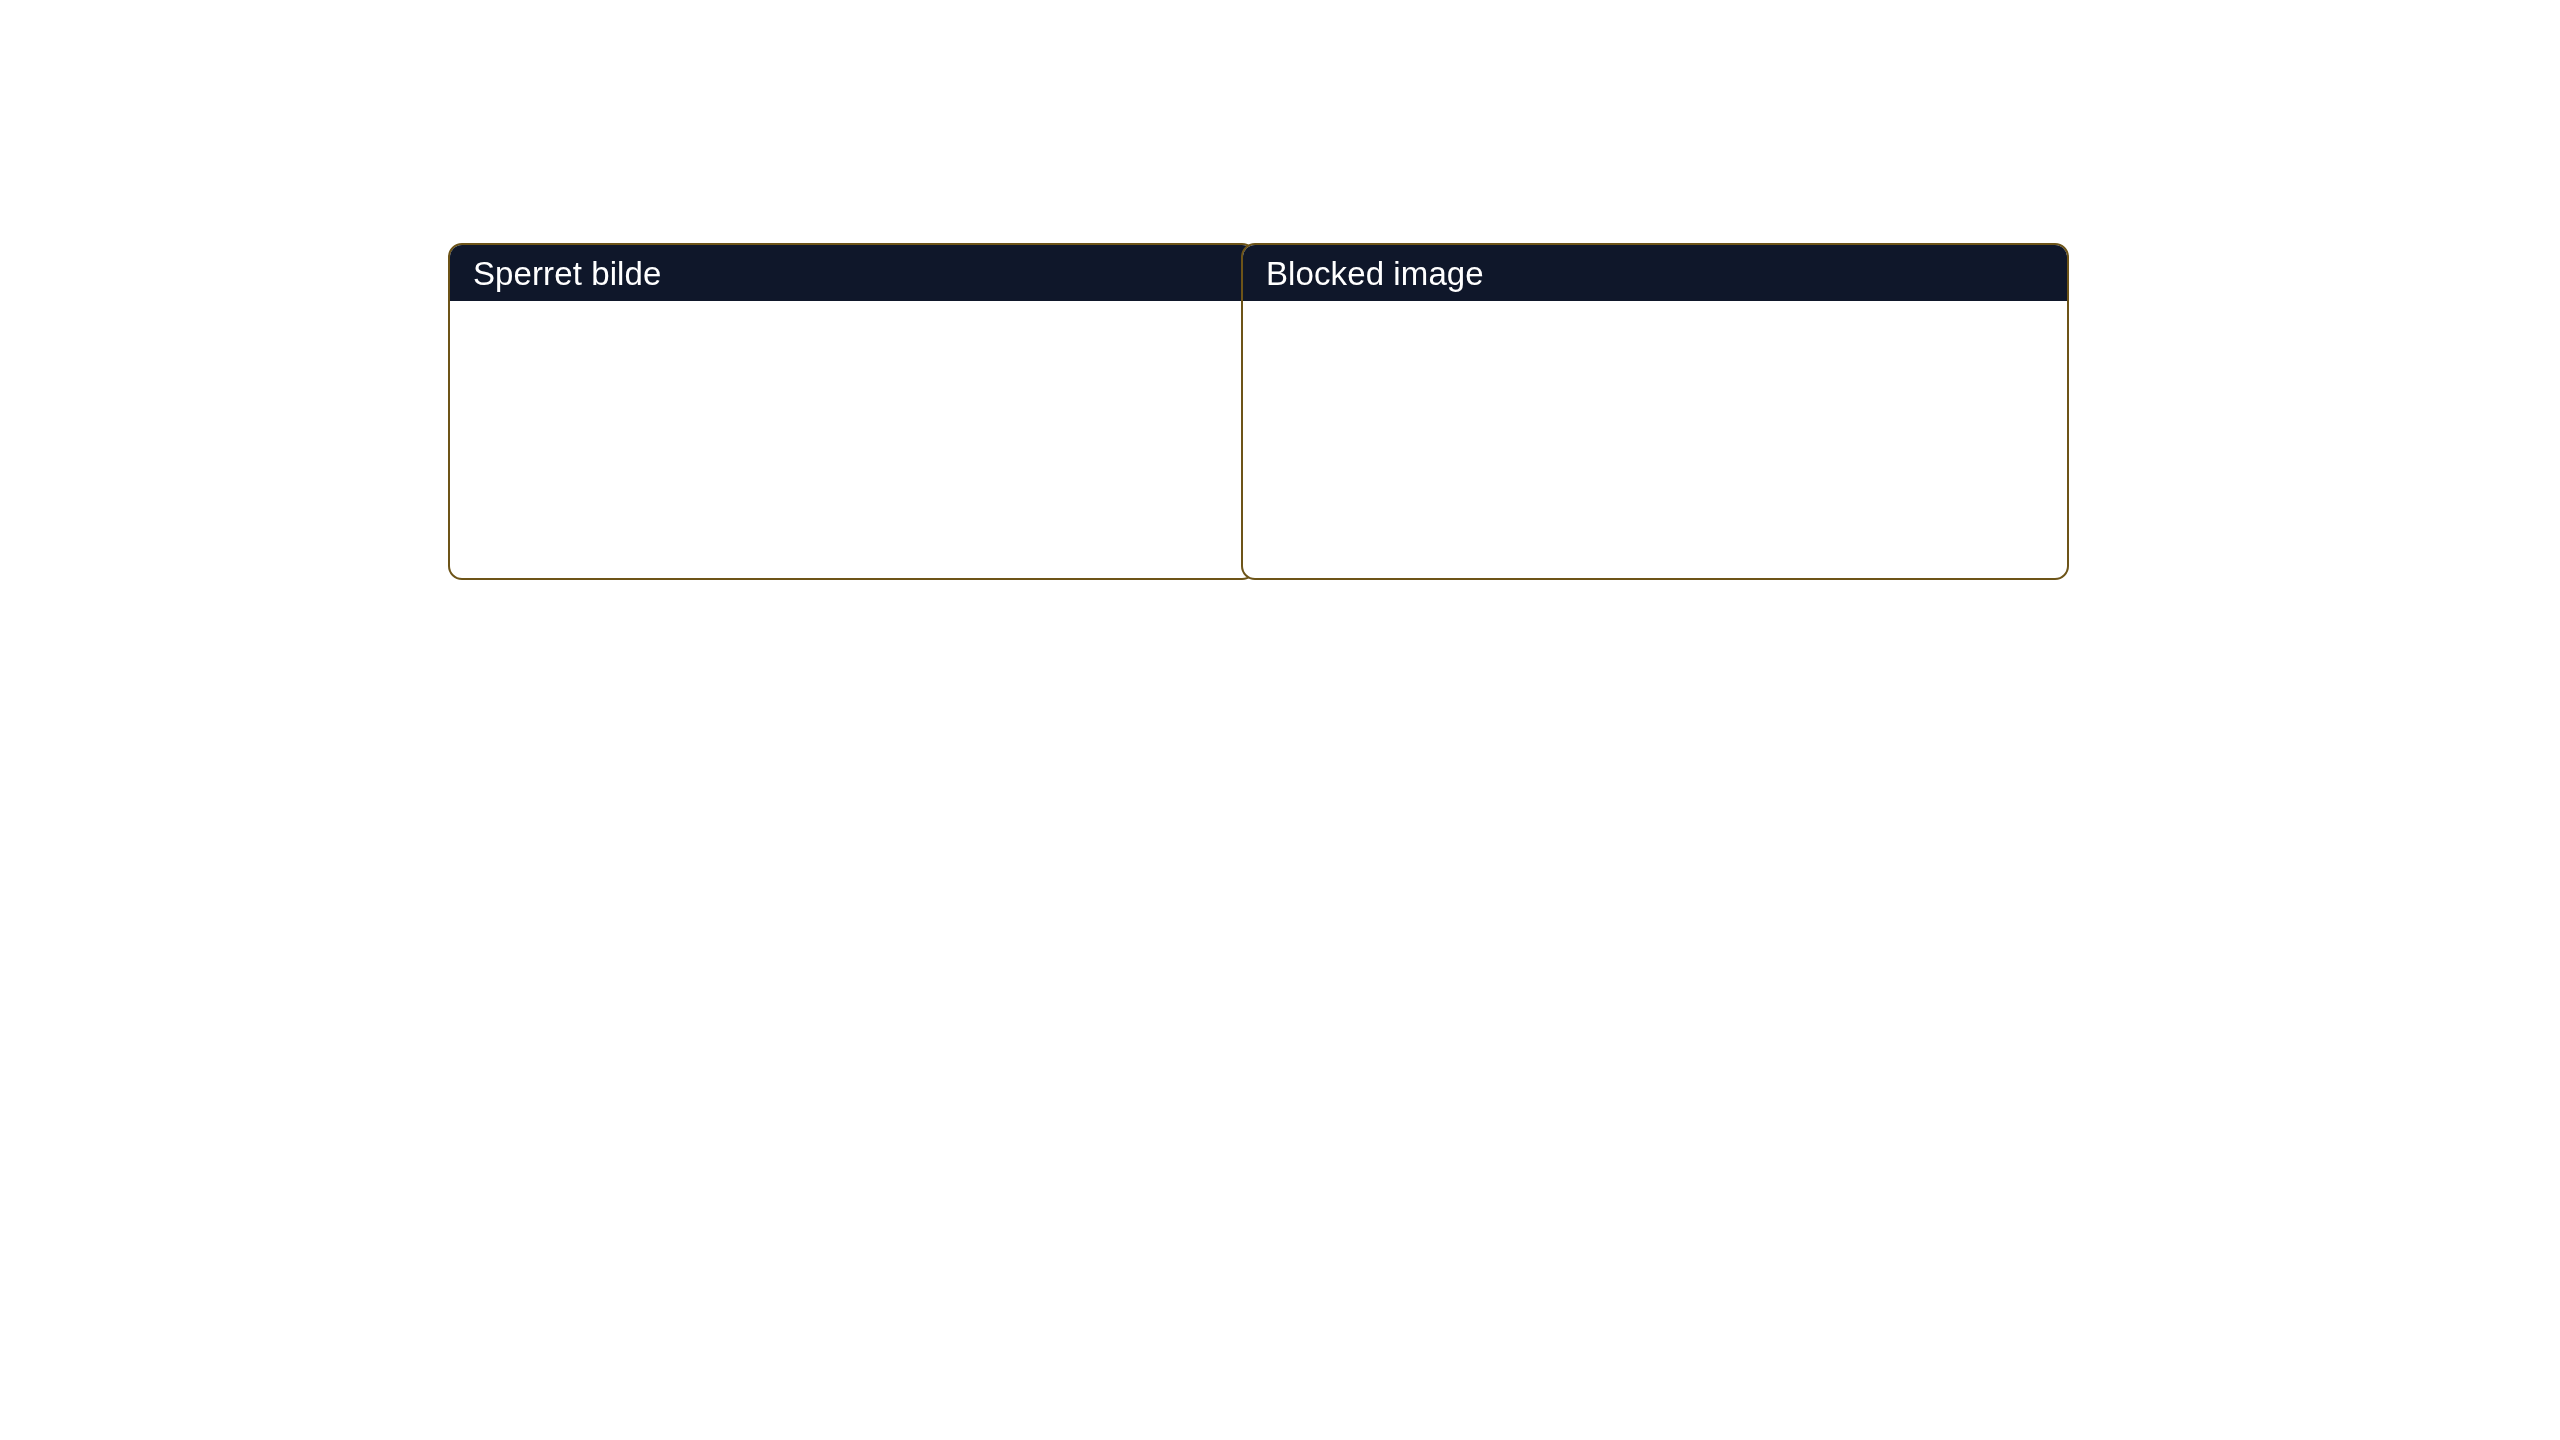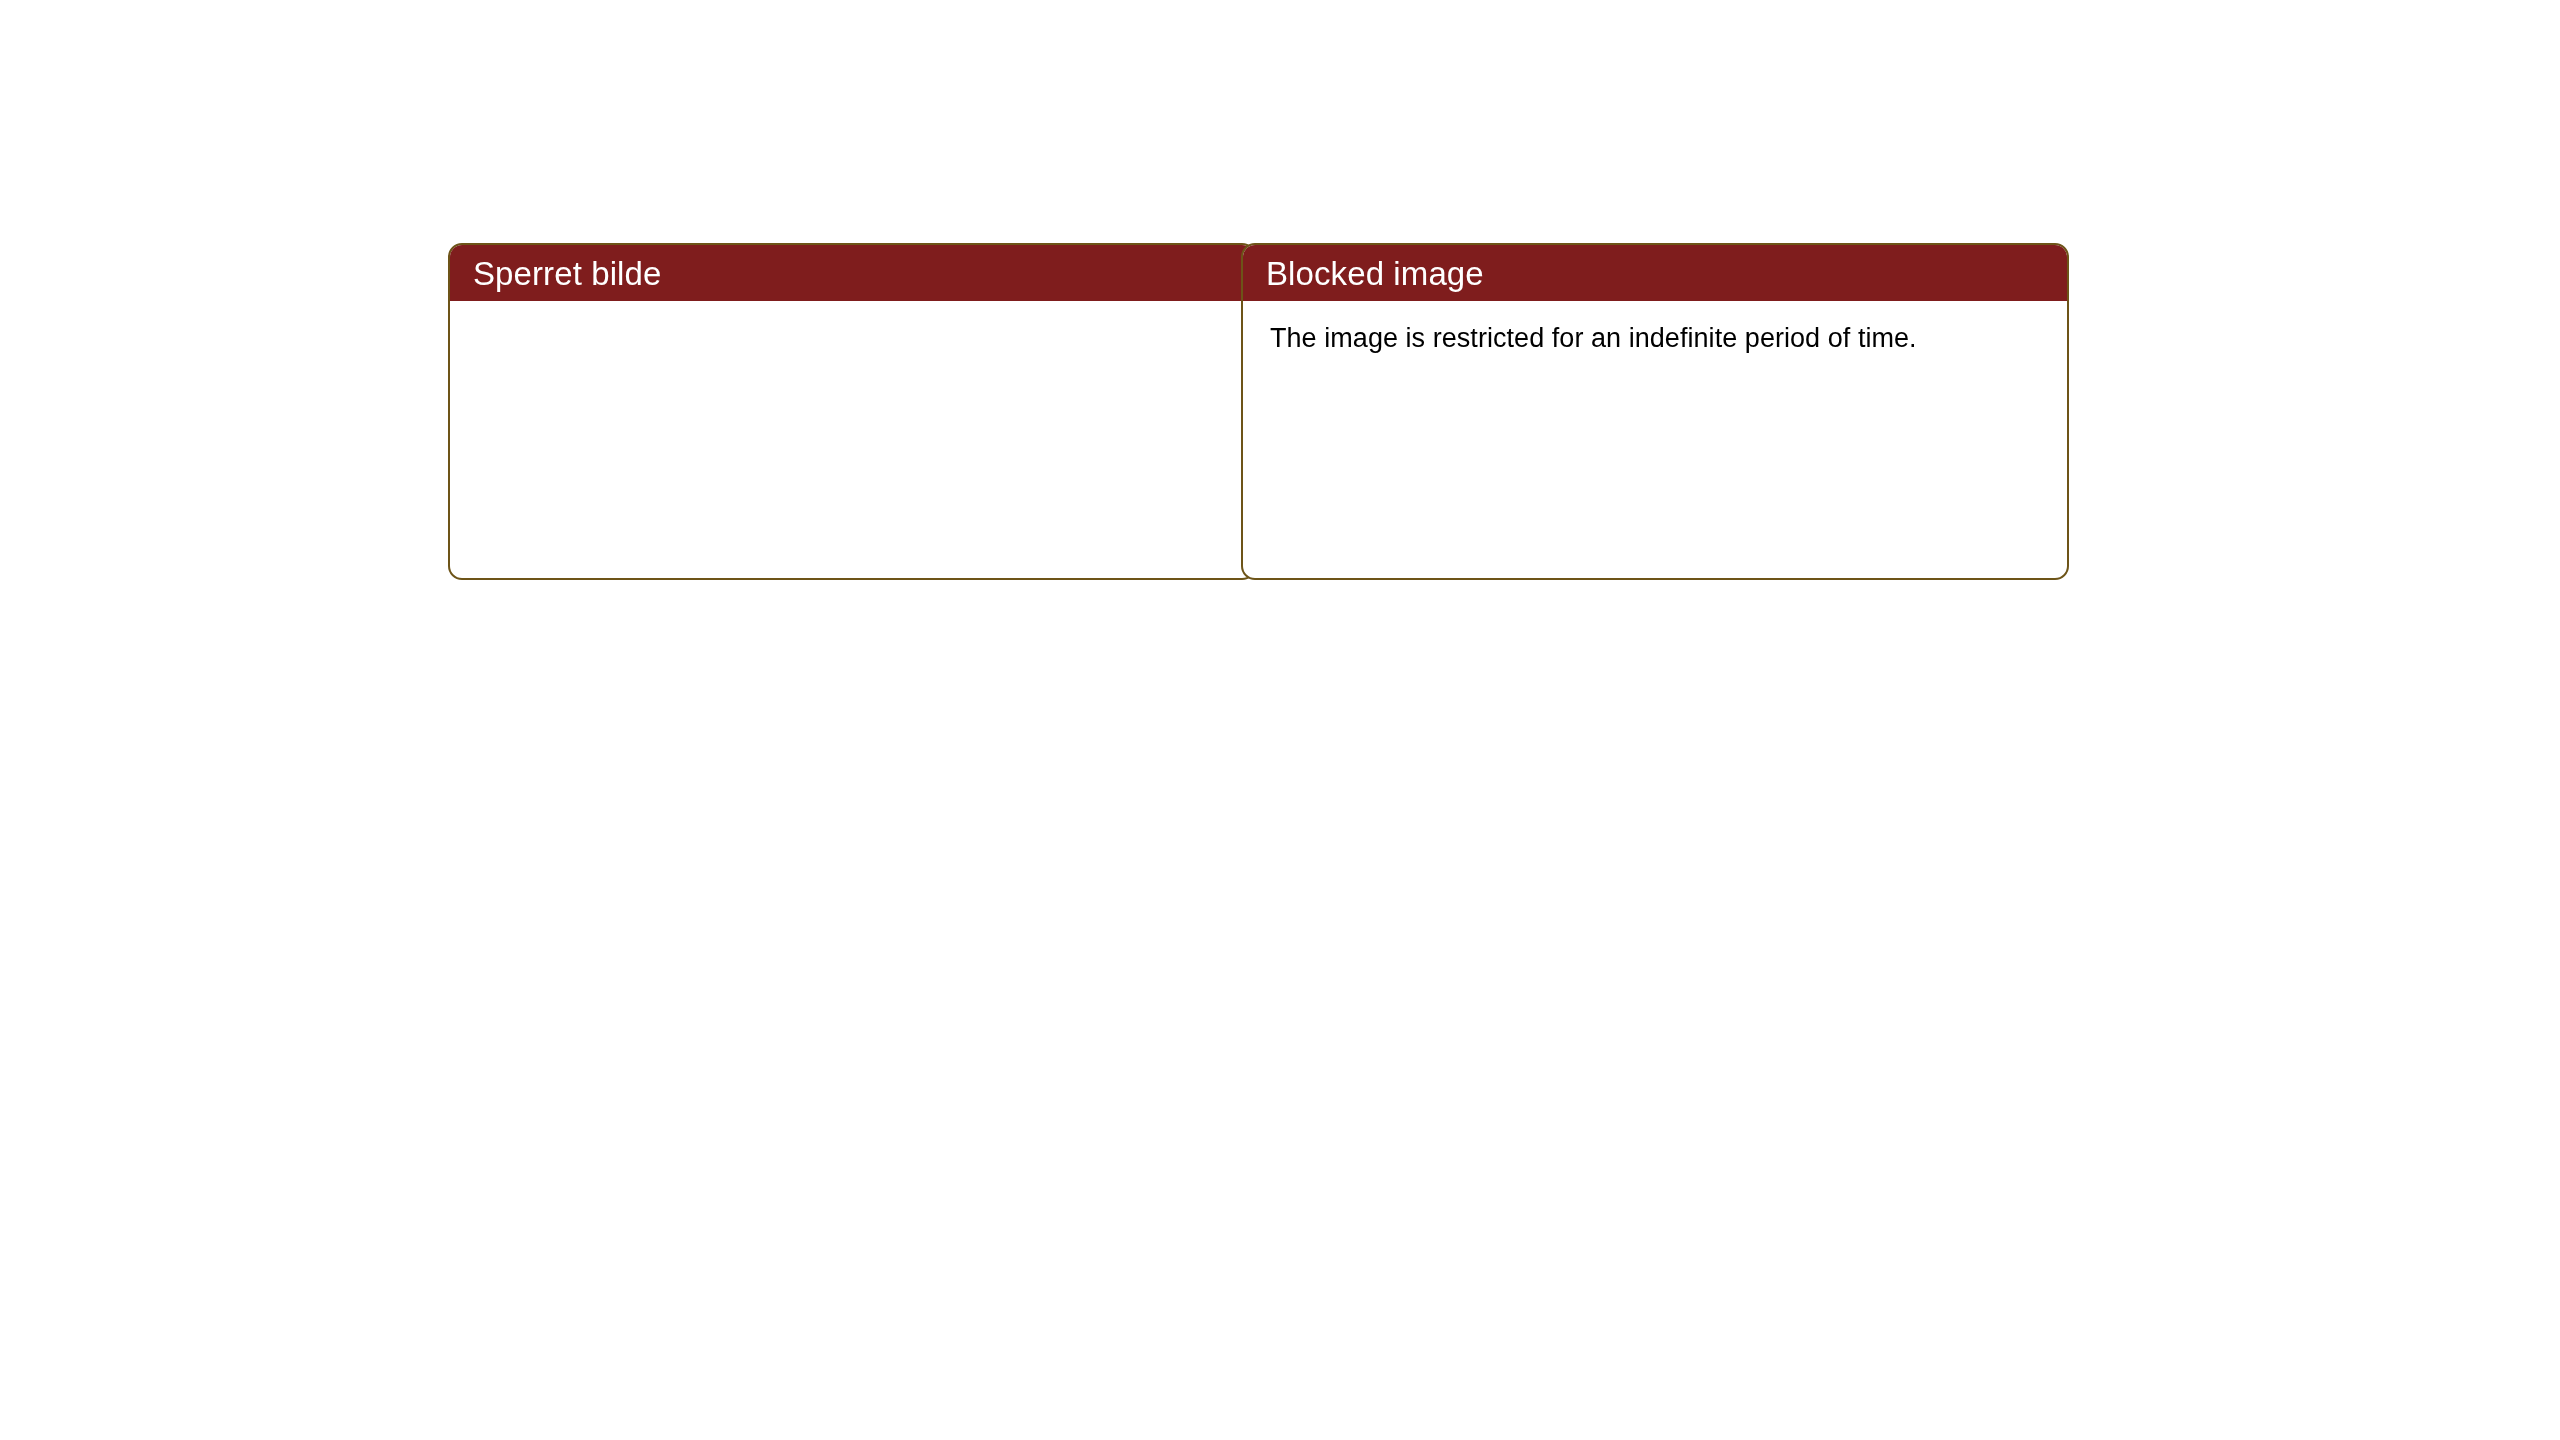--- a/index.html
+++ b/index.html
@@ -43,21 +43,21 @@
 
   .notice-card.card-en {
     left: 1241px;
     top: 243px;
     width: 828px;
     height: 337px;
   }
 
   .card-header {
     box-sizing: border-box;
-    background: #7f1d1d;
+    background: #0f172a;
     height: 58px;
     padding: 0 0 0 25px;
     display: flex;
     align-items: center;
     border-top-left-radius: 12px;
     border-top-right-radius: 12px;
     margin: -2px -2px 0 -2px;
     padding-top: 2px;
   }
 
@@ -97,17 +97,16 @@
     <div class="card-header">
       <span class="card-title">Sperret bilde</span>
     </div>
   </section>
 
   <section class="notice-card card-en">
     <div class="card-header">
       <span class="card-title">Blocked image</span>
     </div>
     <div class="card-body">
-      <p class="card-paragraph">The image is restricted for an indefinite period of time.</p>
     </div>
   </section>
 
 </div>
 
 </body></html>

